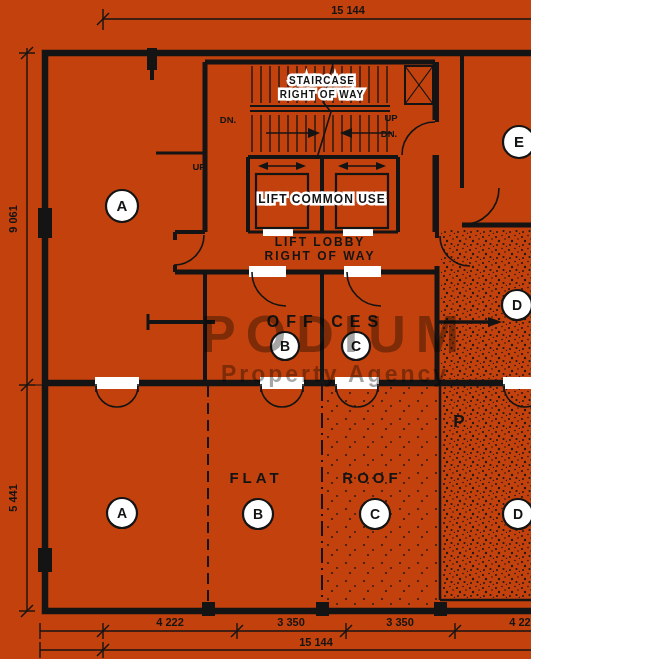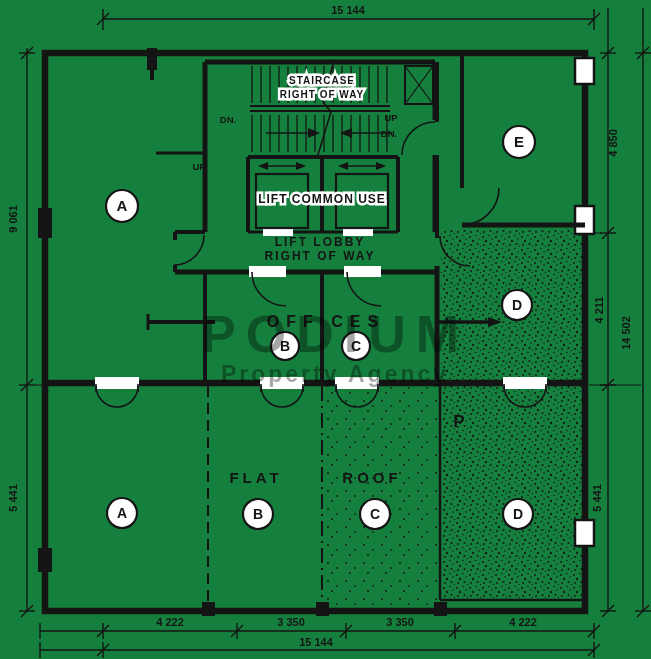--- a/index.html
+++ b/index.html
@@ -1,16 +1,16 @@
 <!DOCTYPE html>
 <html><head>
 <meta charset="utf-8">
 <style>
   html,body{margin:0;padding:0;background:#ffffff;}
-  .stage{position:relative;width:651px;height:659px;background:#15803d;overflow:hidden;
+  .stage{position:relative;width:531px;height:659px;background:#c2410c;overflow:hidden;
          font-family:"Liberation Sans",sans-serif;text-align:right;}
   svg{position:absolute;left:0;top:0;}
   svg text{font-family:"Liberation Sans",sans-serif;font-weight:700;fill:#141414;}
   .dim{font-size:11px;}
   .dimv{font-size:11px;}
   .small{font-size:9.5px;}
   .stairtxt{font-size:10px;letter-spacing:1px;}
   .lifttxt{font-size:12px;letter-spacing:1px;}
   .lobbytxt{font-size:12px;letter-spacing:2px;}
   .offices{font-size:16px;letter-spacing:7px;}

